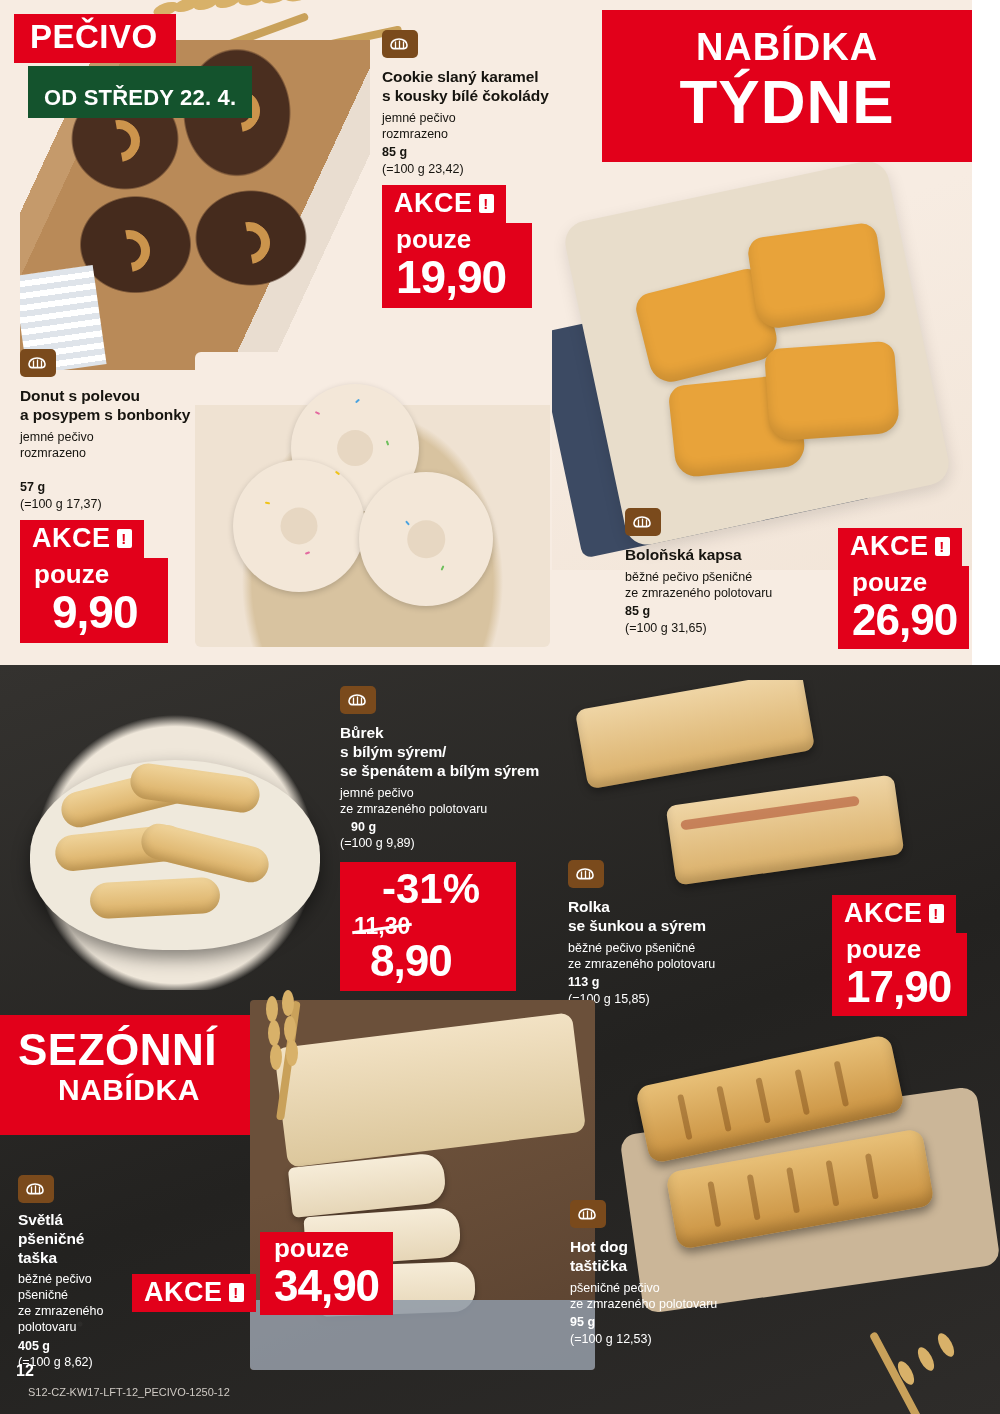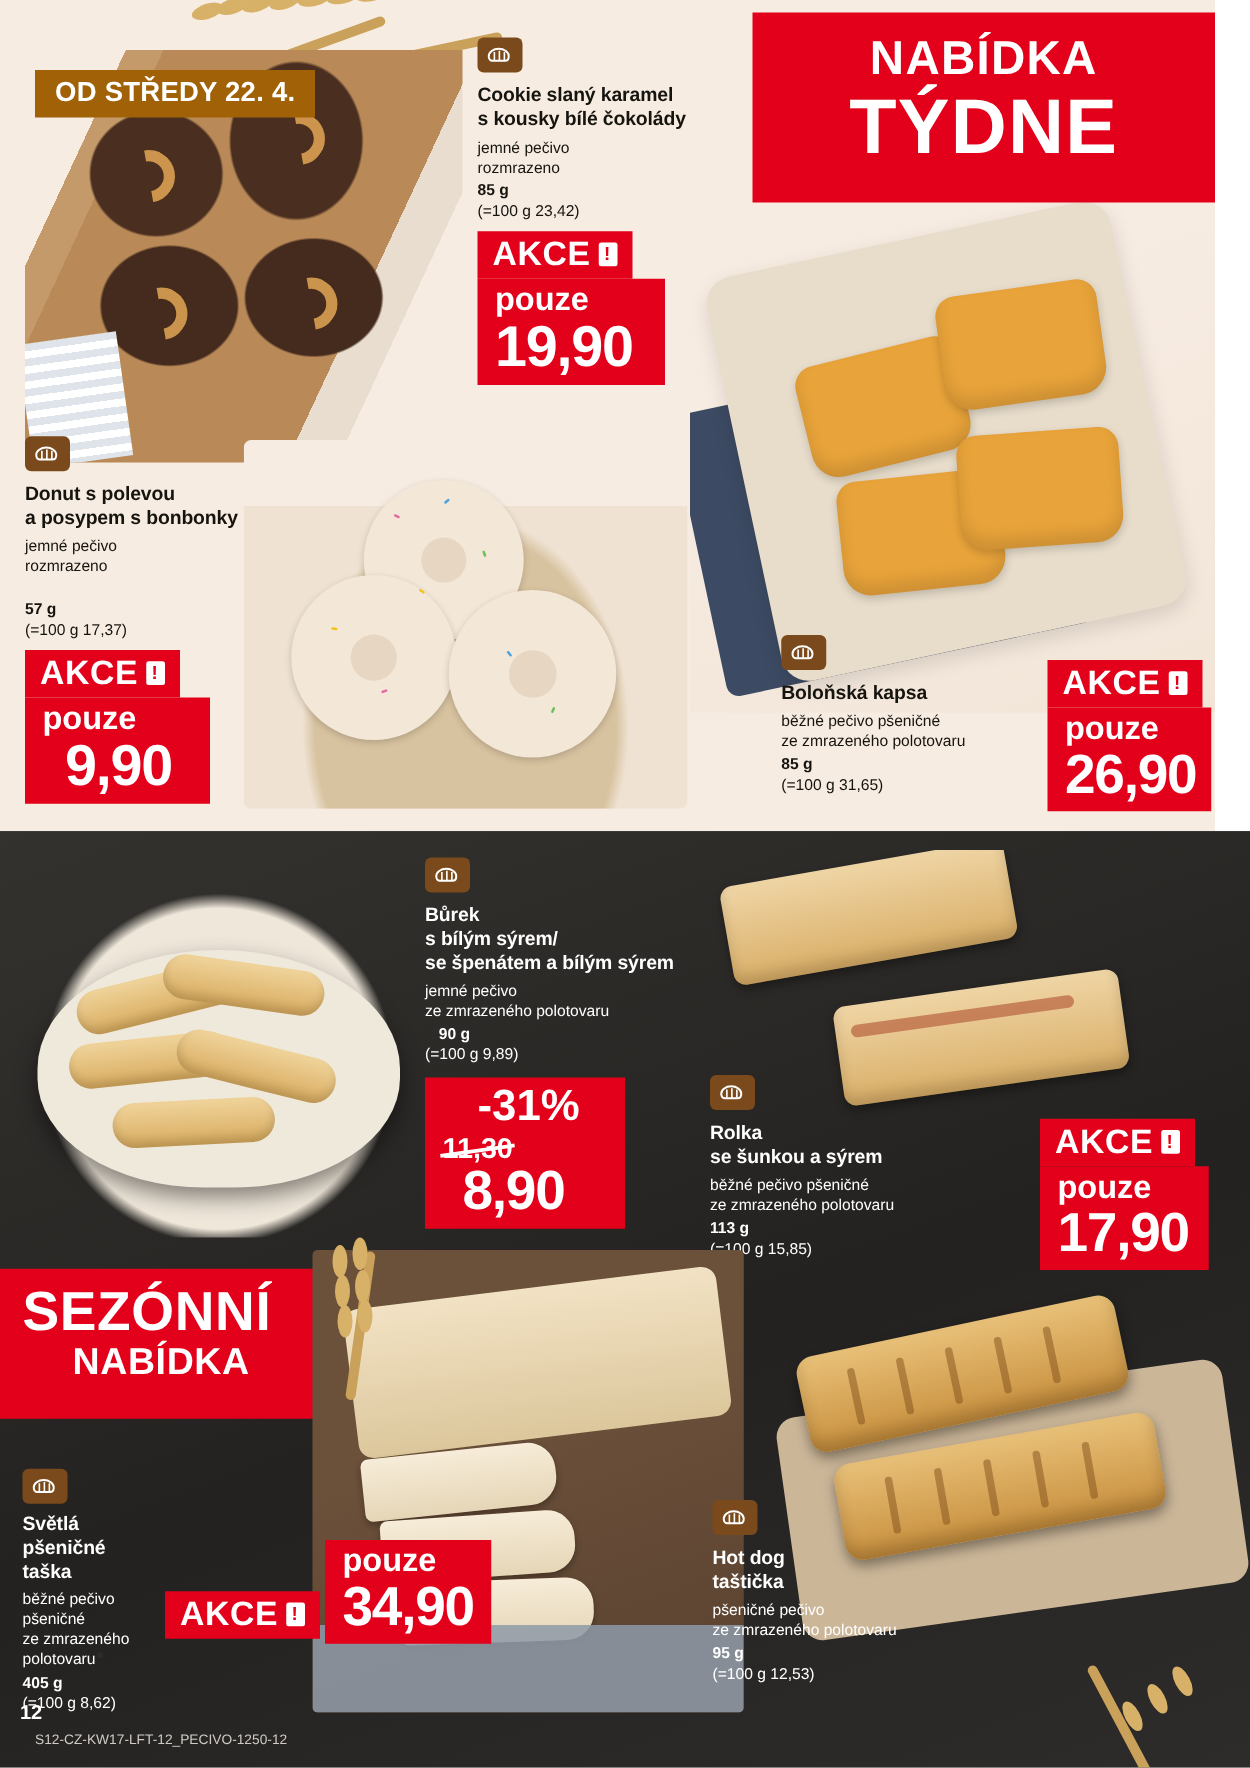--- a/index.html
+++ b/index.html
@@ -57,39 +57,39 @@
     display: inline-block; width: 15px; height: 19px; background: #fff; color: #e2001a;
     border-radius: 2px; font-size: 15px; line-height: 19px; text-align: center; font-weight: 900;
   }
   .pricebox {
     background: #e2001a; color: #fff; padding: 2px 14px 8px 14px; display: inline-block;
   }
   .pricebox .pouze { font-size: 26px; font-weight: 800; line-height: 1.15; }
   .pricebox .val { font-size: 46px; font-weight: 800; line-height: .98; letter-spacing: -1px; }
   .pricebox .val.small { font-size: 44px; }
   .discbox { background: #e2001a; color: #fff; padding: 2px 14px 8px 14px; display:inline-block; }
-  .discbox .pct { font-size: 35px; font-weight: 800; line-height: 1.2; text-align: right; }
+  .discbox .pct { font-size: 42px; font-weight: 800; line-height: 1.2; text-align: right; }
   .discbox .old {
     font-size: 23px; font-weight: 700; line-height: 1.1; position: relative; display:inline-block;
   }
   .discbox .old::after {
     content:""; position:absolute; left:-2px; right:-2px; top:52%; height:3px; background:#fff;
     transform: rotate(-8deg);
   }
   .discbox .val { font-size: 44px; font-weight: 800; line-height: 1; letter-spacing: -1px; }
 
   
   .pecivo-badge {
     position: absolute; left: 14px; top: 14px; background: #e2001a; color: #fff;
     padding: 6px 18px 8px 16px;
   }
   .pecivo-badge .t1 { font-size: 33px; font-weight: 800; letter-spacing: .5px; line-height: 1.05; }
   .od-stredy {
-    position: absolute; left: 28px; top: 56px; background: #a16207; color:#fff;
-    padding: 5px 16px 7px 16px; font-size: 22px; font-weight: 800; letter-spacing: .2px;
+    position: absolute; left: 28px; top: 66px; background: #14532d; color:#fff;
+    padding: 19px 16px 7px 16px; font-size: 22px; font-weight: 800; letter-spacing: .2px;
   }
   .nabidka-tydne {
     position: absolute; right: 28px; top: 10px; width: 370px; height: 152px;
     background: #e2001a; color: #fff; text-align: center; padding-top: 16px;
   }
   .nabidka-tydne .l1 { font-size: 38px; font-weight: 800; letter-spacing: 1px; }
   .nabidka-tydne .l2 { font-size: 62px; font-weight: 800; letter-spacing: 1px; line-height: 1.05; }
   .sezonni {
     position: absolute; left: 0; top: 1015px; width: 278px; height: 120px;
     background: #e2001a; color: #fff; padding: 12px 0 0 18px;
@@ -239,20 +239,23 @@
 
   <div class="photo ph-kapsa">
     <div class="cloth"></div>
     <div class="board"></div>
     <div class="kapsa" style="left:90px;top:130px;transform:rotate(-14deg);"></div>
     <div class="kapsa" style="left:200px;top:80px;transform:rotate(-8deg);"></div>
     <div class="kapsa" style="left:120px;top:230px;transform:rotate(-6deg);"></div>
     <div class="kapsa" style="left:215px;top:195px;transform:rotate(-4deg);"></div>
   </div>
 
+  <div class="pecivo-badge">
+    <div class="t1">PEČIVO</div>
+  </div>
   <div class="od-stredy">OD STŘEDY 22. 4.</div>
 
   <div class="nabidka-tydne">
     <div class="l1">NABÍDKA</div>
     <div class="l2">TÝDNE</div>
   </div>
 
   <div style="position:absolute;left:382px;top:30px;width:200px;">
     <div class="icon-badge">
       <svg width="22" height="15" viewBox="0 0 22 15" aria-hidden="true">

